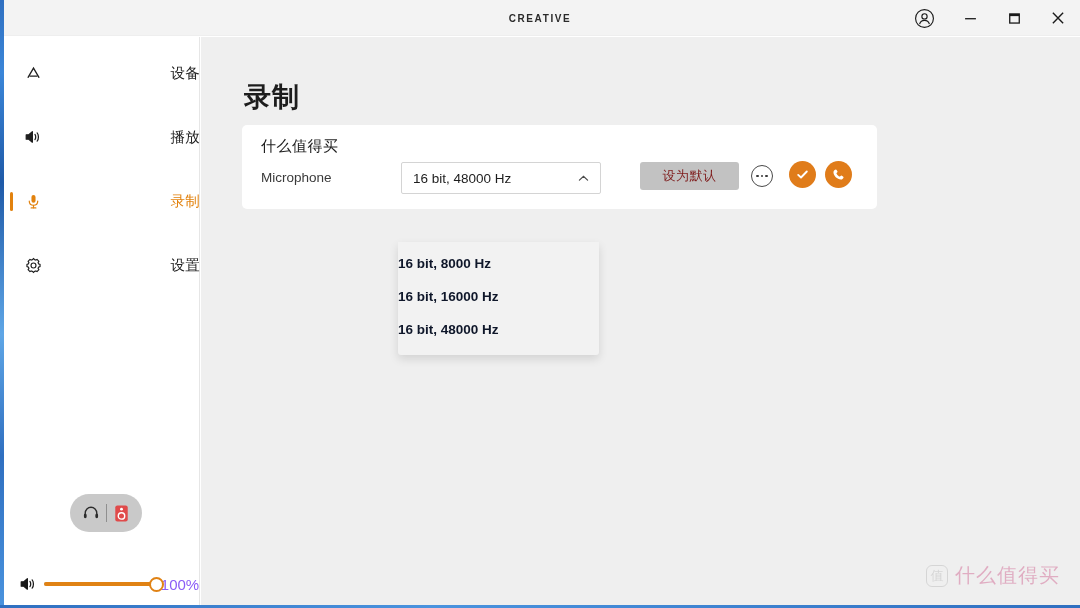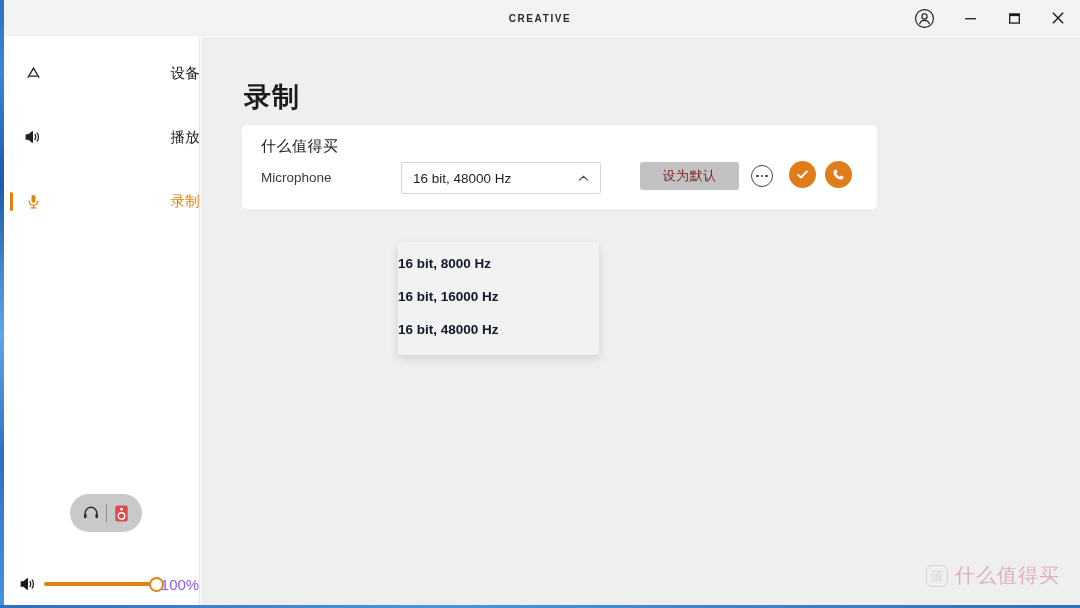--- a/index.html
+++ b/index.html
@@ -345,20 +345,29 @@
             <rect x="7.6" y="2.4" width="4.8" height="9" rx="2.4" fill="currentColor" stroke="none"></rect>
             <path d="M5 9.4 C5 12.6 7.2 14.4 10 14.4 C12.8 14.4 15 12.6 15 9.4"></path>
             <path d="M10 14.6 V17.4"></path>
             <path d="M7.2 17.6 H12.8"></path>
           </svg>
         </span>
         <span class="nav-label">录制</span>
       </div>
       <div class="nav-spacer"></div>
 
+      <div class="nav-item">
+        <span class="nav-icon">
+          <svg width="17" height="17" viewBox="0 0 20 20" fill="none" stroke="currentColor" stroke-width="1.35">
+            <circle cx="10" cy="10" r="2.9"></circle>
+            <path d="M10 1.8 L11.3 3.1 A7 7 0 0 1 12.6 3.6 L14.2 2.9 L16.3 5.1 L15.4 6.6 A7 7 0 0 1 15.9 8 L17.7 8.7 L17.7 11.3 L15.9 12 A7 7 0 0 1 15.4 13.4 L16.3 14.9 L14.2 17.1 L12.6 16.4 A7 7 0 0 1 11.3 16.9 L10 18.2 L8.7 16.9 A7 7 0 0 1 7.4 16.4 L5.8 17.1 L3.7 14.9 L4.6 13.4 A7 7 0 0 1 4.1 12 L2.3 11.3 L2.3 8.7 L4.1 8 A7 7 0 0 1 4.6 6.6 L3.7 5.1 L5.8 2.9 L7.4 3.6 A7 7 0 0 1 8.7 3.1 Z"></path>
+          </svg>
+        </span>
+        <span class="nav-label">设置</span>
+      </div>
     </div>
 
     <div class="device-toggle">
       <span class="dt-half">
         <svg width="18" height="18" viewBox="0 0 20 20" fill="none" stroke="#2b2b2b" stroke-width="1.5" stroke-linecap="round">
           <path d="M3.6 13 V10 A6.4 6.4 0 0 1 16.4 10 V13"></path>
           <path d="M3.6 11.4 C2.5 11.4 2.5 15 3.6 15 C4.8 15 4.8 11.4 3.6 11.4 Z" fill="#2b2b2b"></path>
           <path d="M16.4 11.4 C17.5 11.4 17.5 15 16.4 15 C15.2 15 15.2 11.4 16.4 11.4 Z" fill="#2b2b2b"></path>
         </svg>
       </span>

